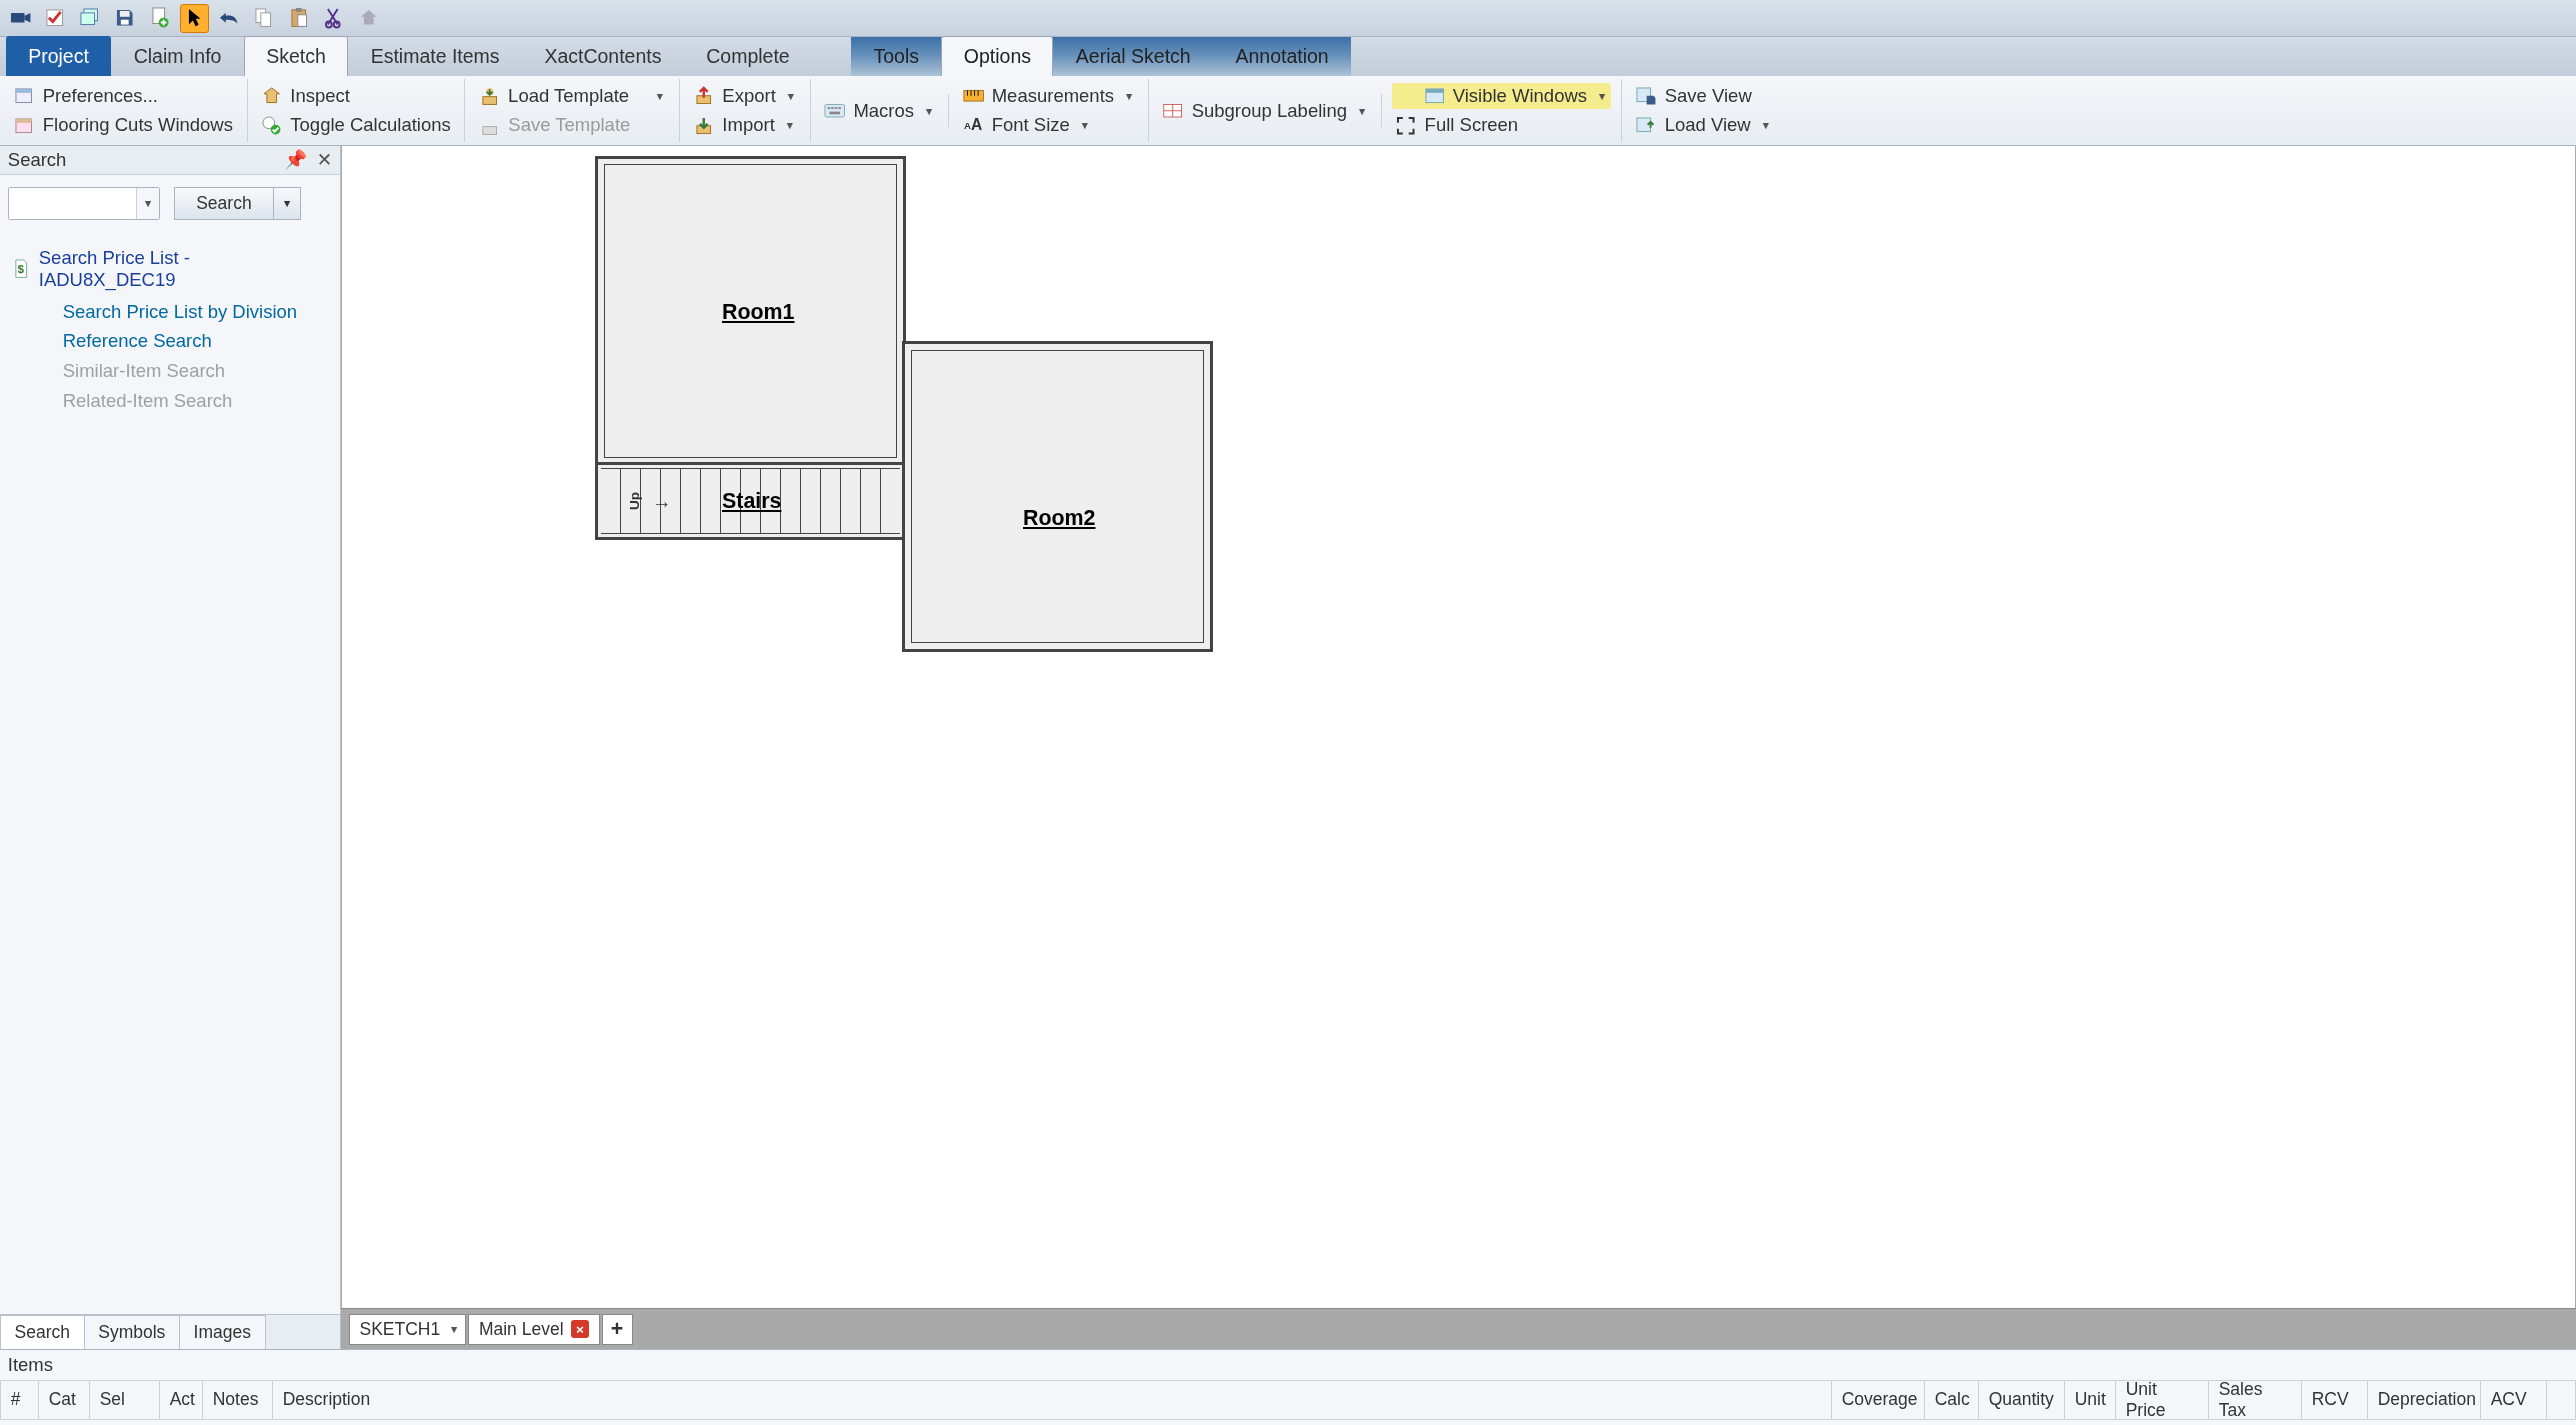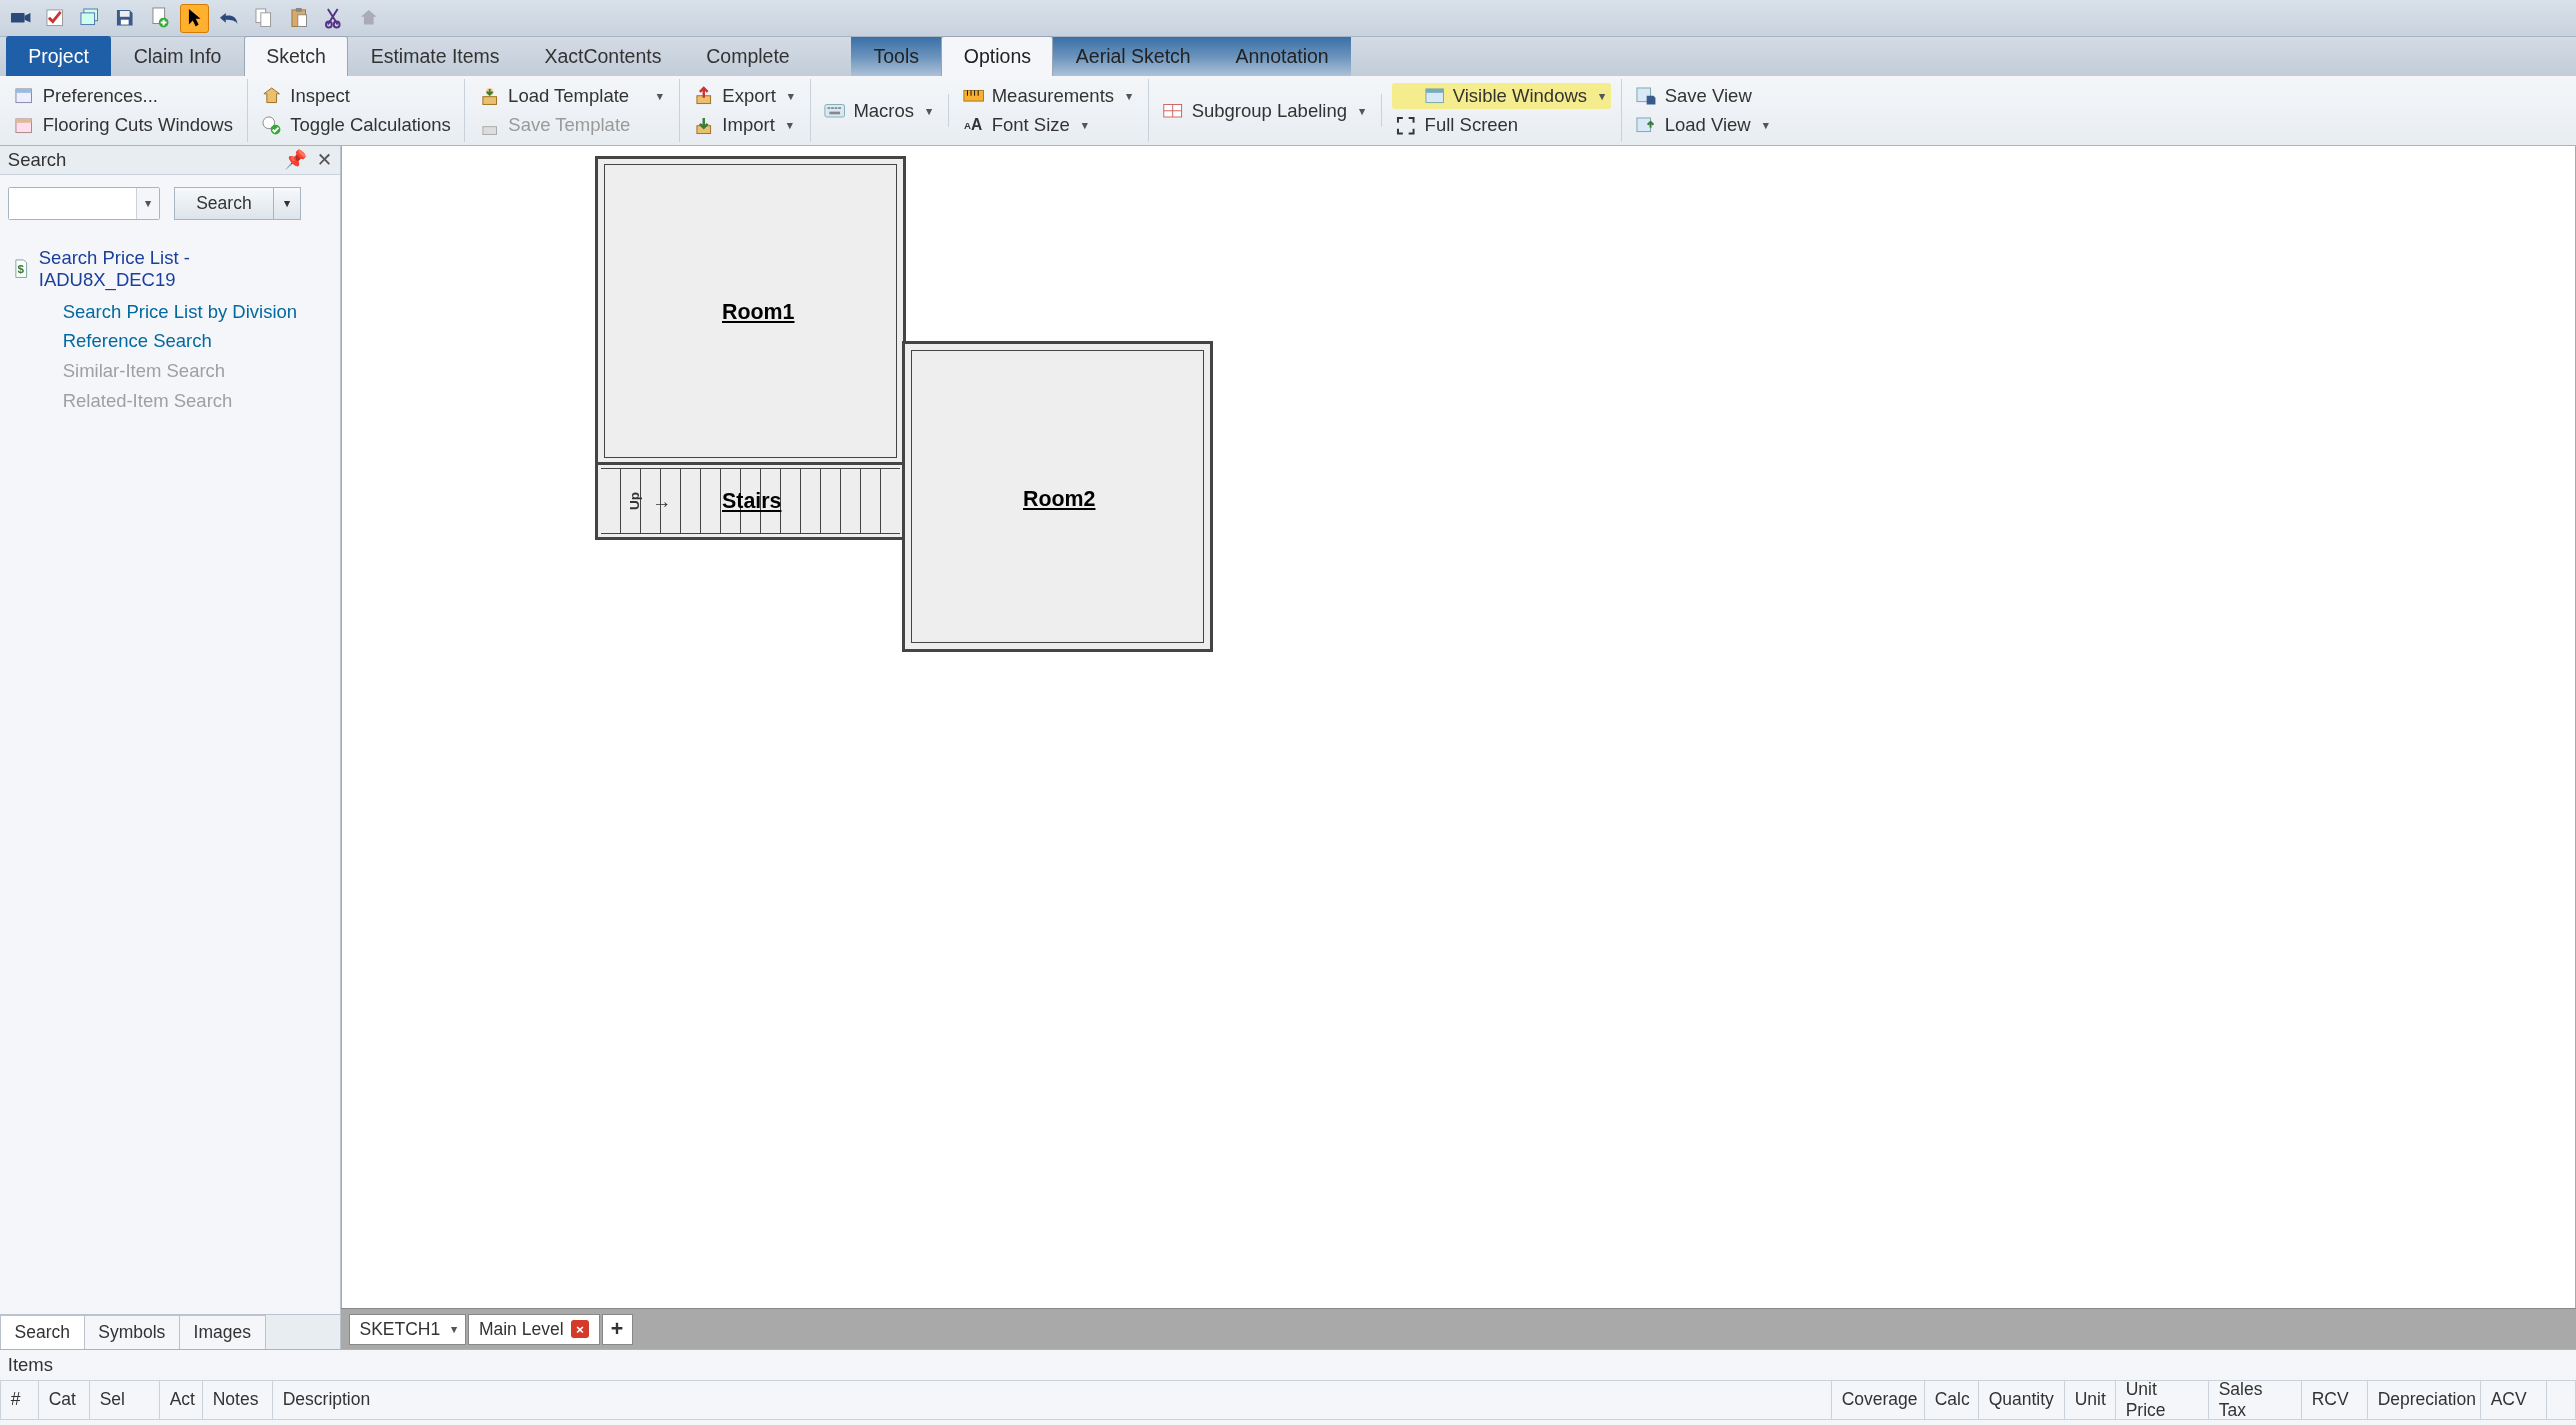--- a/index.html
+++ b/index.html
@@ -484,21 +484,21 @@
             <div class="tread"></div>
         </div>
         <div class="up-txt">Up</div>
         <div class="up-arrow" style="left:54px;">→</div>
       </div>
       <div class="room-label" style="left:380px; top:343px;">Stairs</div>
 
       <div class="room" style="left:560px; top:195px; width:311px; height:311px;">
         <div class="inner"></div>
       </div>
-      <div class="room-label" style="left:681px; top:341px;">Room2</div>
+      <div class="room-label" style="left:681px; top:360px;">Room2</div>
     </div>
     <div class="sketch-bottom">
       <div class="sketch-select">
           <span>SKETCH1</span>
           <span class="arrow">▼</span>
         </div>
       <div class="level-tab">
           <span>Main Level</span>
           <span class="level-close">×</span>
         </div>

